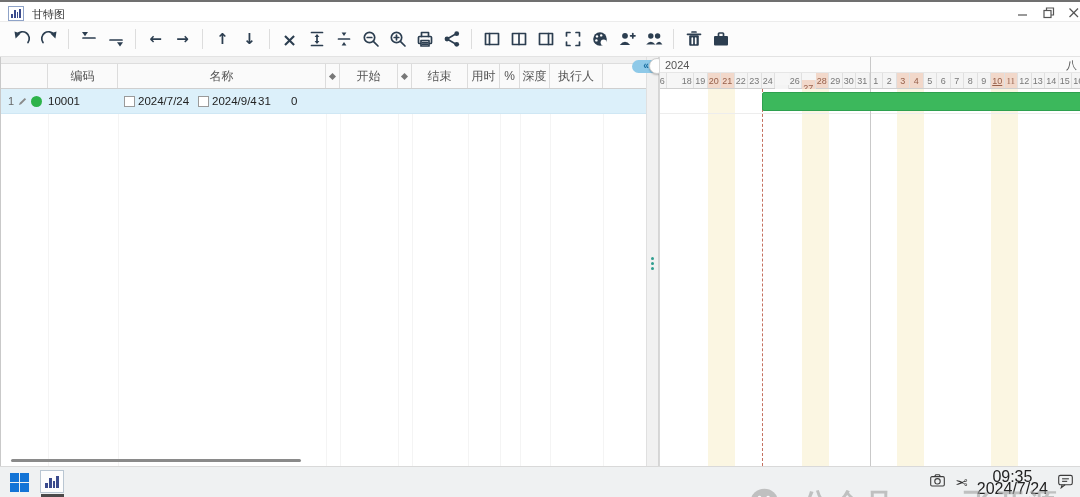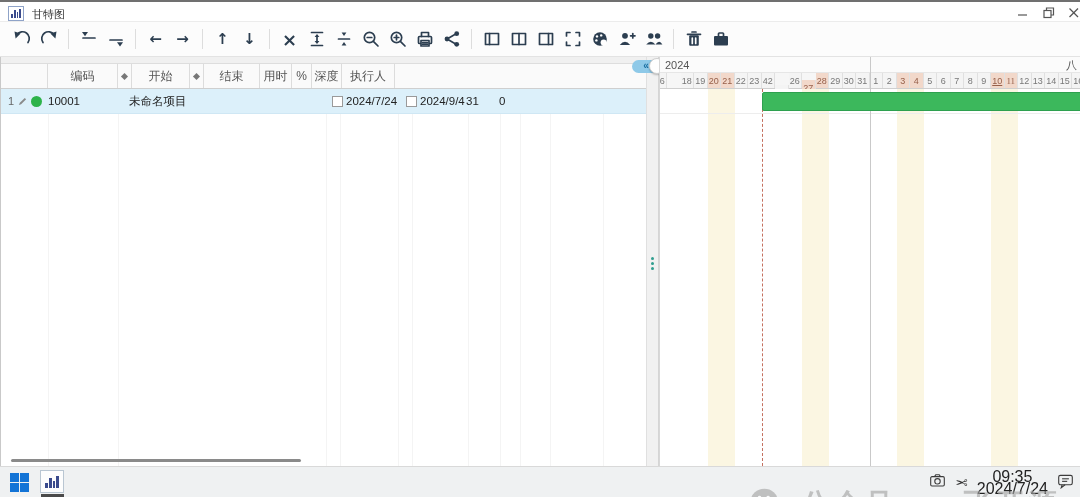--- a/index.html
+++ b/index.html
@@ -281,20 +281,21 @@
     </div>
 </div>
 
 <div class="abs main">
 
   <div class="abs grid">
     <div class="abs grid-spacer"></div>
     <div class="abs ghead">
       <div class="hc" style="width:47px"></div>
       <div class="hc" style="width:70px">编码</div>
+      <div class="hc" style="width:208px">名称</div>
       <div class="hc" style="width:14px">
           <span class="diamond"></span>
         </div>
       <div class="hc" style="width:58px">开始</div>
       <div class="hc" style="width:14px">
           <span class="diamond"></span>
         </div>
       <div class="hc" style="width:56px">结束</div>
       <div class="hc" style="width:32px">用时</div>
       <div class="hc" style="width:20px">%</div>
@@ -304,21 +305,20 @@
     </div>
     <div class="abs grow" style="background: rgb(220, 240, 250);">
       <div class="rc" style="width:47px;padding-left:7px;gap:4px">
         <span style="color:#666;font-size:11px">1</span>
         <svg width="9" height="9" viewBox="0 0 10 10">
             <path d="M1,9 L2,6.5 L7.5,1 L9,2.5 L3.5,8 Z" fill="#8a8a8a"></path>
           </svg>
         <span class="dot"></span>
       </div>
       <div class="rc" style="width:70px;padding-left:0px">10001</div>
-      <div class="rc" style="width:208px;padding-left:11px">未命名项目</div>
       <div class="rc" style="width:14px"></div>
       <div class="rc" style="width:58px;margin-left:-8px">
         <span class="cbox"></span>
         <span>2024/7/24</span>
       </div>
       <div class="rc" style="width:14px"></div>
       <div class="rc" style="width:56px;margin-left:2px">
         <span class="cbox"></span>
         <span>2024/9/4</span>
       </div>
@@ -359,21 +359,21 @@
     </div>
     <div class="abs day-row">
         <div class="day" style="left: -6.5px;">16</div>
         <div class="day" style="left: 7px; margin-left: 24px;">17</div>
         <div class="day" style="left: 20.5px;">18</div>
         <div class="day" style="left: 34px;">19</div>
         <div class="day we" style="left: 47.5px;">20</div>
         <div class="day we" style="left: 61px;">21</div>
         <div class="day" style="left: 74.5px; text-align: center;">22</div>
         <div class="day" style="left: 88px;">23</div>
-        <div class="day" style="left: 101.5px;">42</div>
+        <div class="day" style="left: 101.5px;">24</div>
         <div class="day" style="left: 115px; margin-top: 12px;">25</div>
         <div class="day" style="left: 128.5px;">26</div>
         <div class="day we" style="left: 142px; margin-top: 7px;">27</div>
         <div class="day we" style="left: 155.5px;">28</div>
         <div class="day" style="left: 169px;">29</div>
         <div class="day" style="left: 182.5px;">30</div>
         <div class="day" style="left: 196px;">31</div>
         <div class="day" style="left: 209.5px;">1</div>
         <div class="day" style="left: 223px;">2</div>
         <div class="day we" style="left: 236.5px;">3</div>

